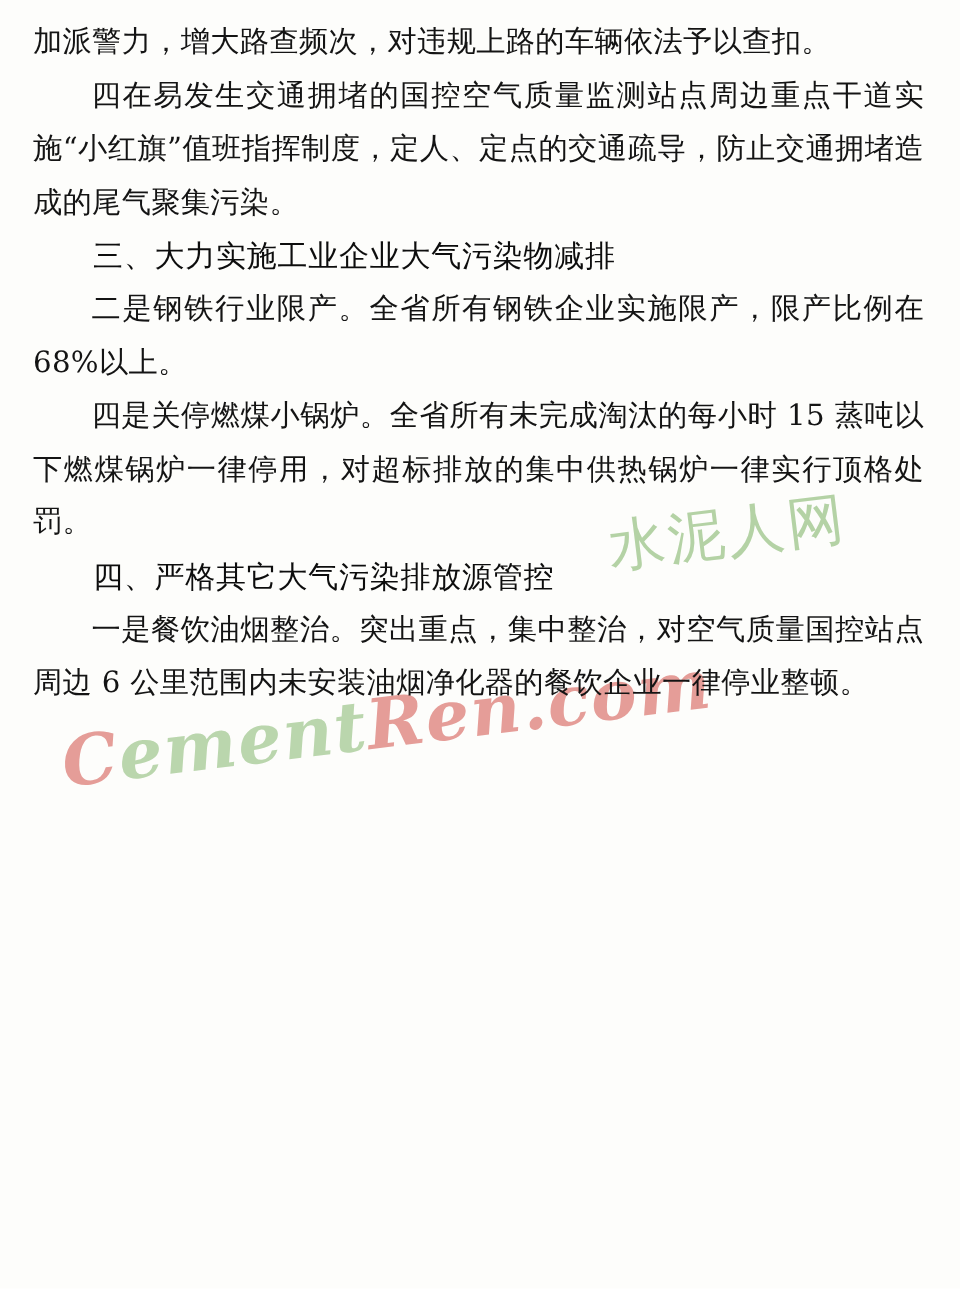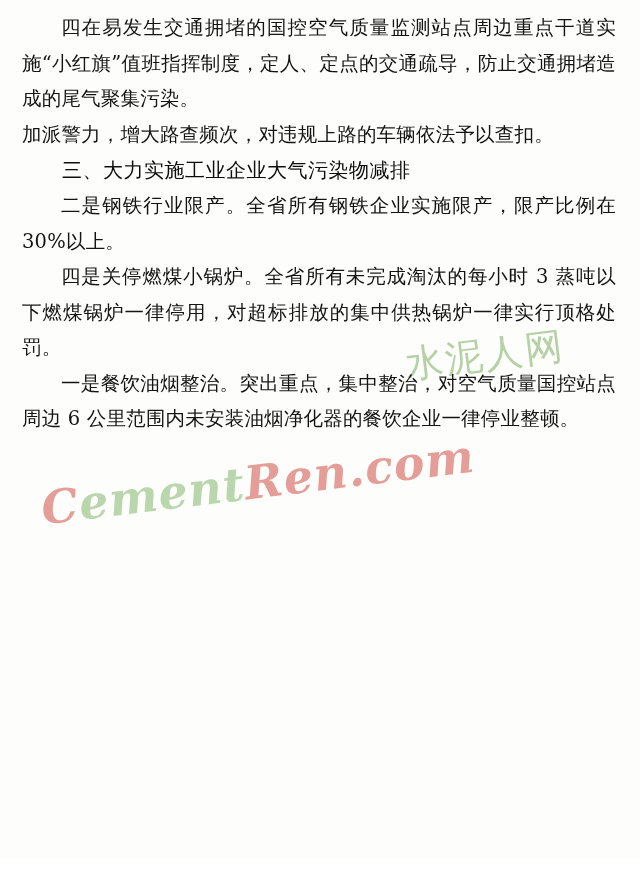--- a/index.html
+++ b/index.html
@@ -107,32 +107,33 @@
 
 <div id="page">
 
   <div class="watermark wm-cn">水泥人网</div>
   <div class="watermark wm-en">
     <span>C</span><span class="g">ement</span><span>Ren</span><span class="dot">.com</span>
   </div>
 
   <div class="doc-body">
 
+    <p class="para">加派警力，增大路查频次，对违规上路的车辆依法予以查扣。</p>
+
     <p class="para indent">四在易发生交通拥堵的国控空气质量监测站点周边重点干道实施“小红旗”值班指挥制度，定人、定点的交通疏导，防止交通拥堵造成的尾气聚集污染。</p>
-
-    <p class="para">加派警力，增大路查频次，对违规上路的车辆依法予以查扣。</p>
 
     <h2 class="heading">三、大力实施工业企业大气污染物减排</h2>
 
 
-    <p class="para indent">二是钢铁行业限产。全省所有钢铁企业实施限产，限产比例在 30%以上。</p>
+    <p class="para indent">二是钢铁行业限产。全省所有钢铁企业实施限产，限产比例在 68%以上。</p>
 
 
-    <p class="para indent">四是关停燃煤小锅炉。全省所有未完成淘汰的每小时 3 蒸吨以下燃煤锅炉一律停用，对超标排放的集中供热锅炉一律实行顶格处罚。</p>
+    <p class="para indent">四是关停燃煤小锅炉。全省所有未完成淘汰的每小时 15 蒸吨以下燃煤锅炉一律停用，对超标排放的集中供热锅炉一律实行顶格处罚。</p>
 
+    <h2 class="heading">四、严格其它大气污染排放源管控</h2>
 
     <p class="para indent">一是餐饮油烟整治。突出重点，集中整治，对空气质量国控站点周边 6 公里范围内未安装油烟净化器的餐饮企业一律停业整顿。</p>
 
 
   </div>
 
   <div class="bottom-fade"></div>
 </div>
 
 </body></html>

